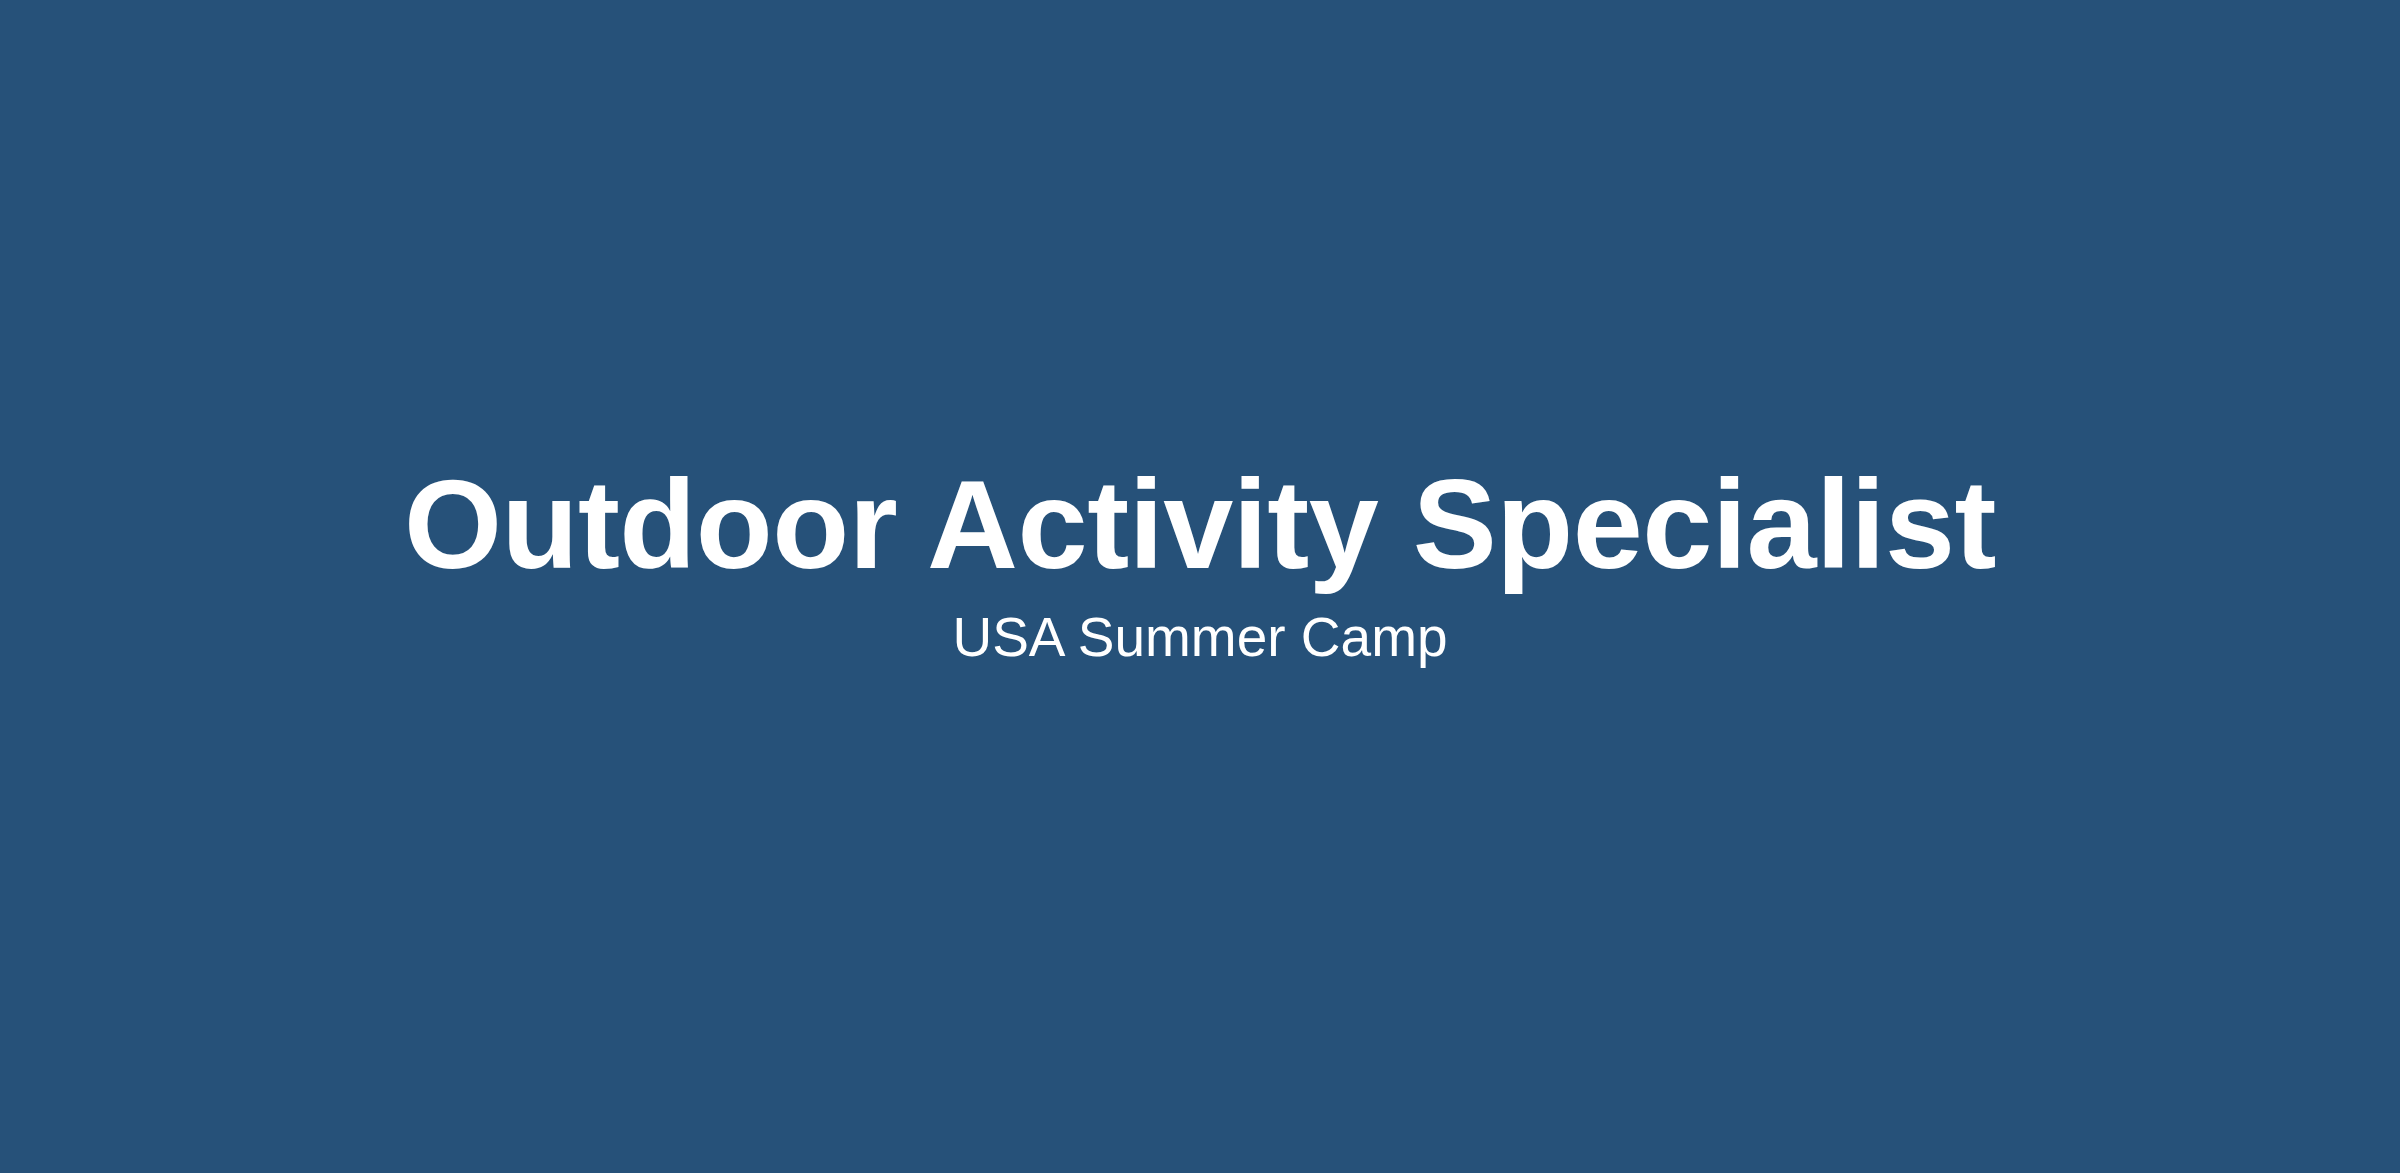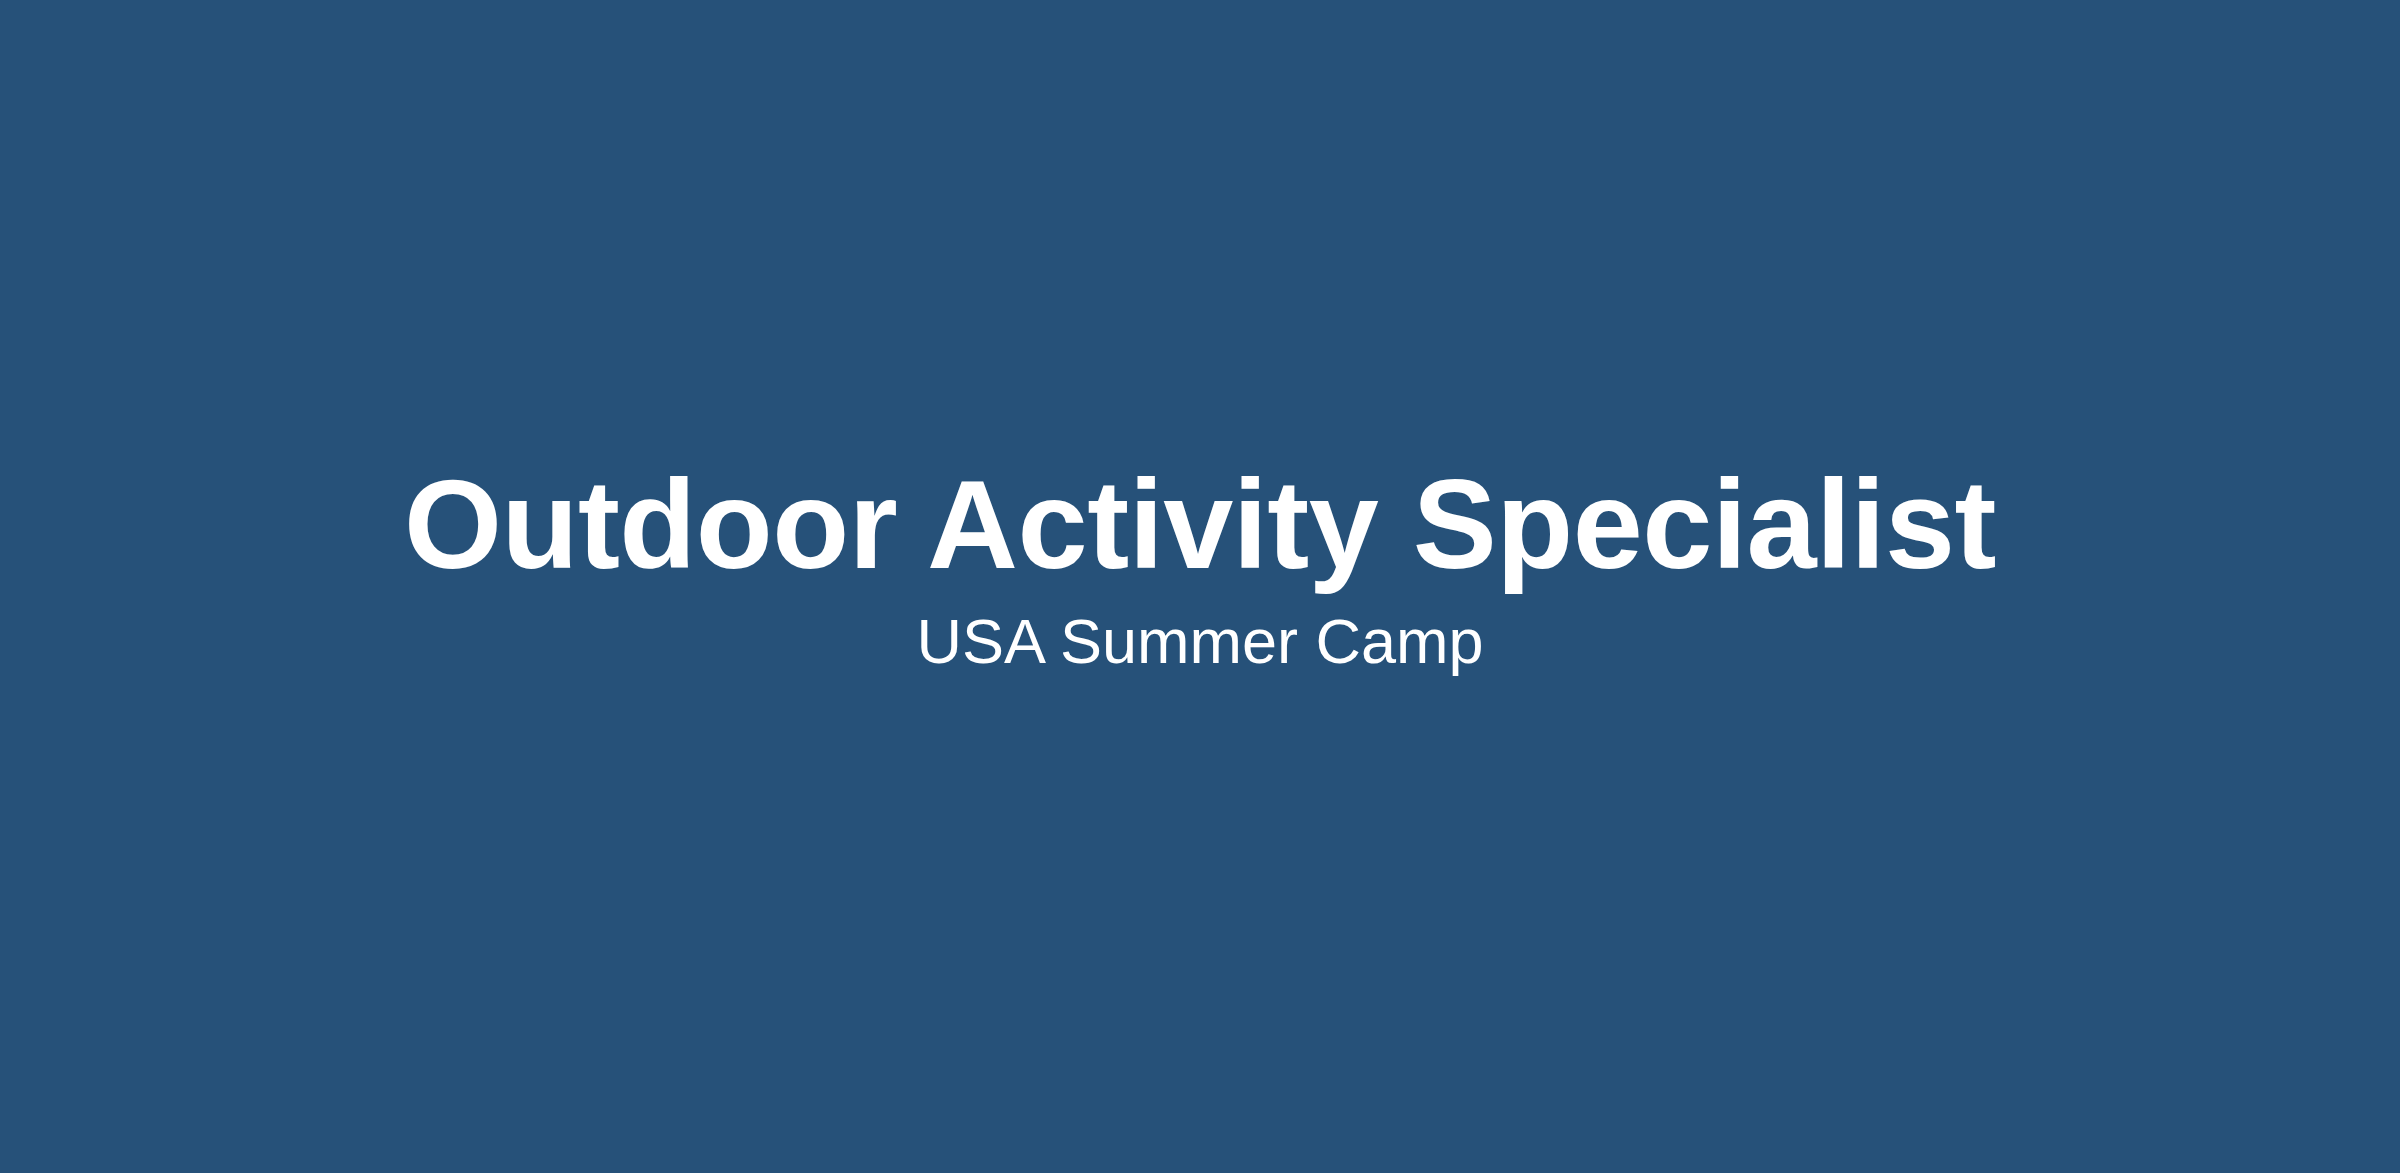--- a/index.html
+++ b/index.html
@@ -45,21 +45,21 @@
     line-height: 1.0;
     letter-spacing: -0.5px;
     color: #ffffff;
     white-space: nowrap;
   }
 
   .hero-subtitle {
     margin: 8px;
     margin-top: 22px;
     font-family: "Liberation Sans", sans-serif;
-    font-size: 63px;
+    font-size: 55px;
     font-weight: 400;
     line-height: 1.0;
     letter-spacing: 0px;
     color: #ffffff;
     white-space: nowrap;
   }
 </style>
 </head>
 <body>
 

